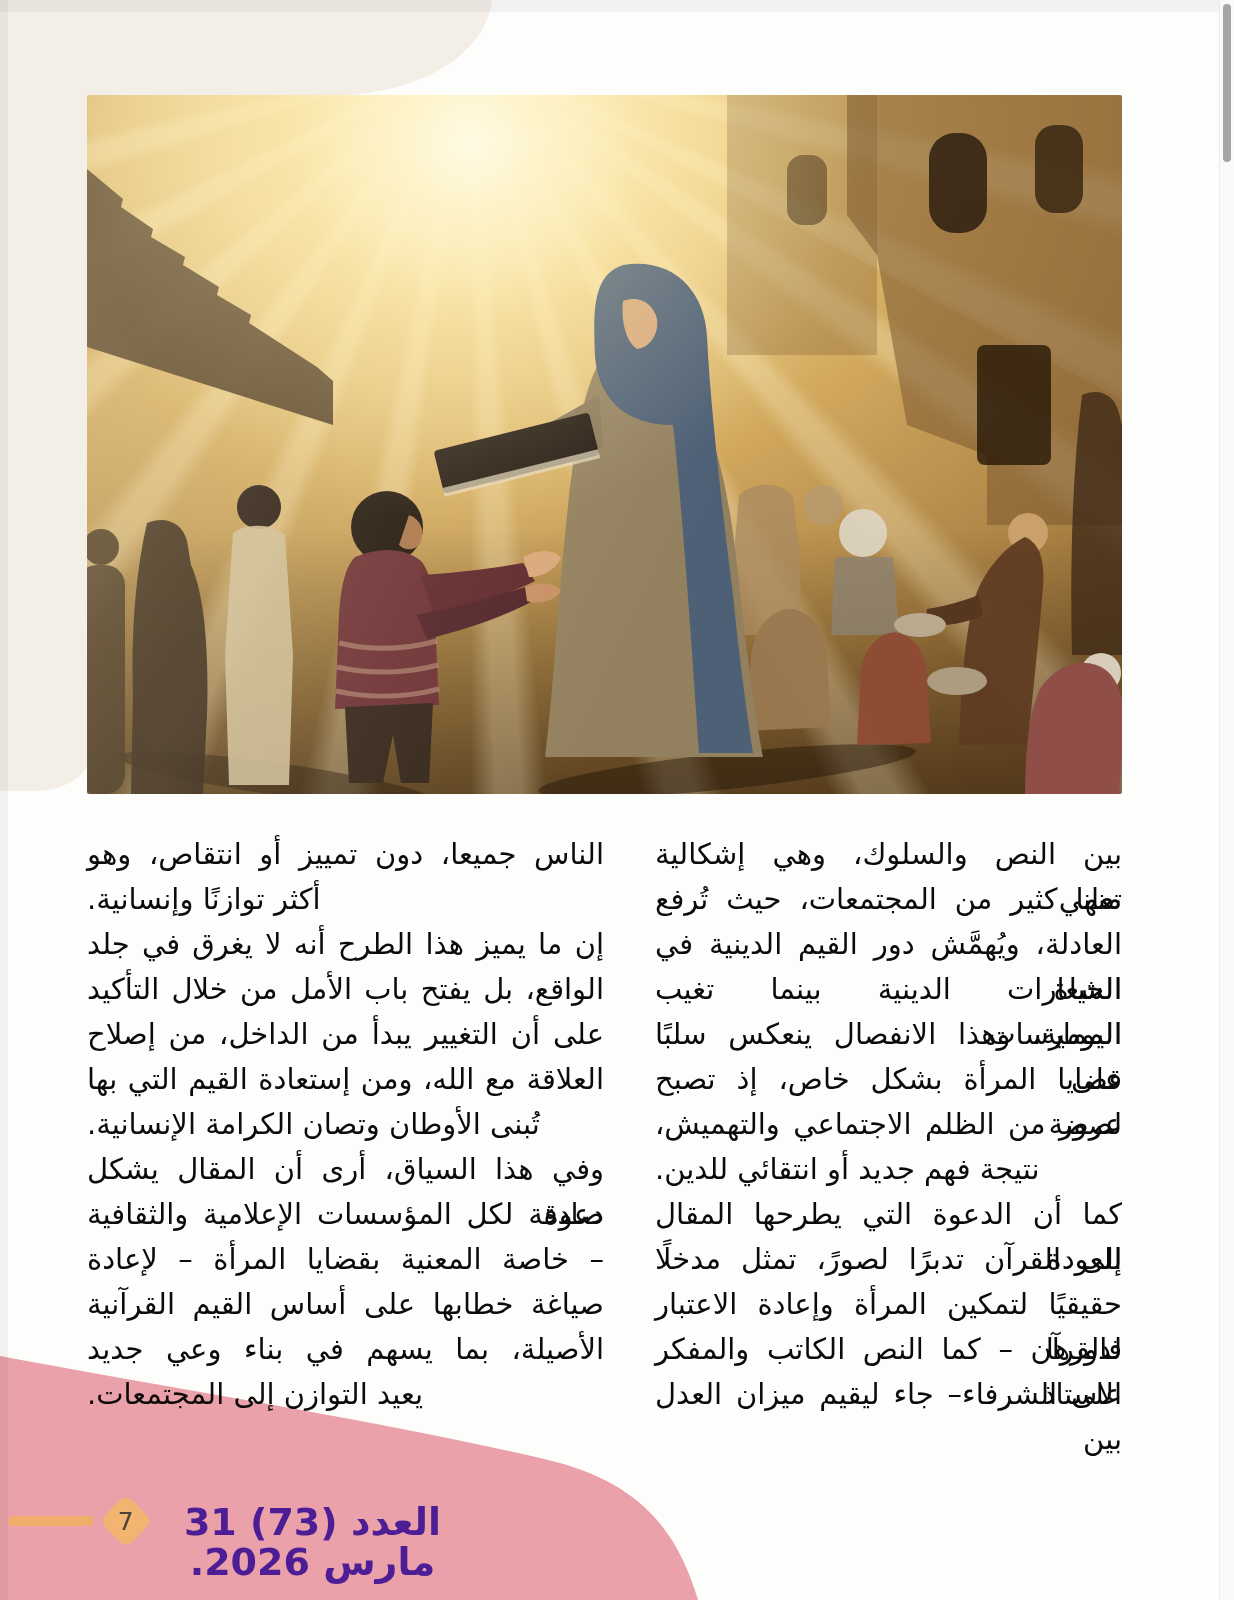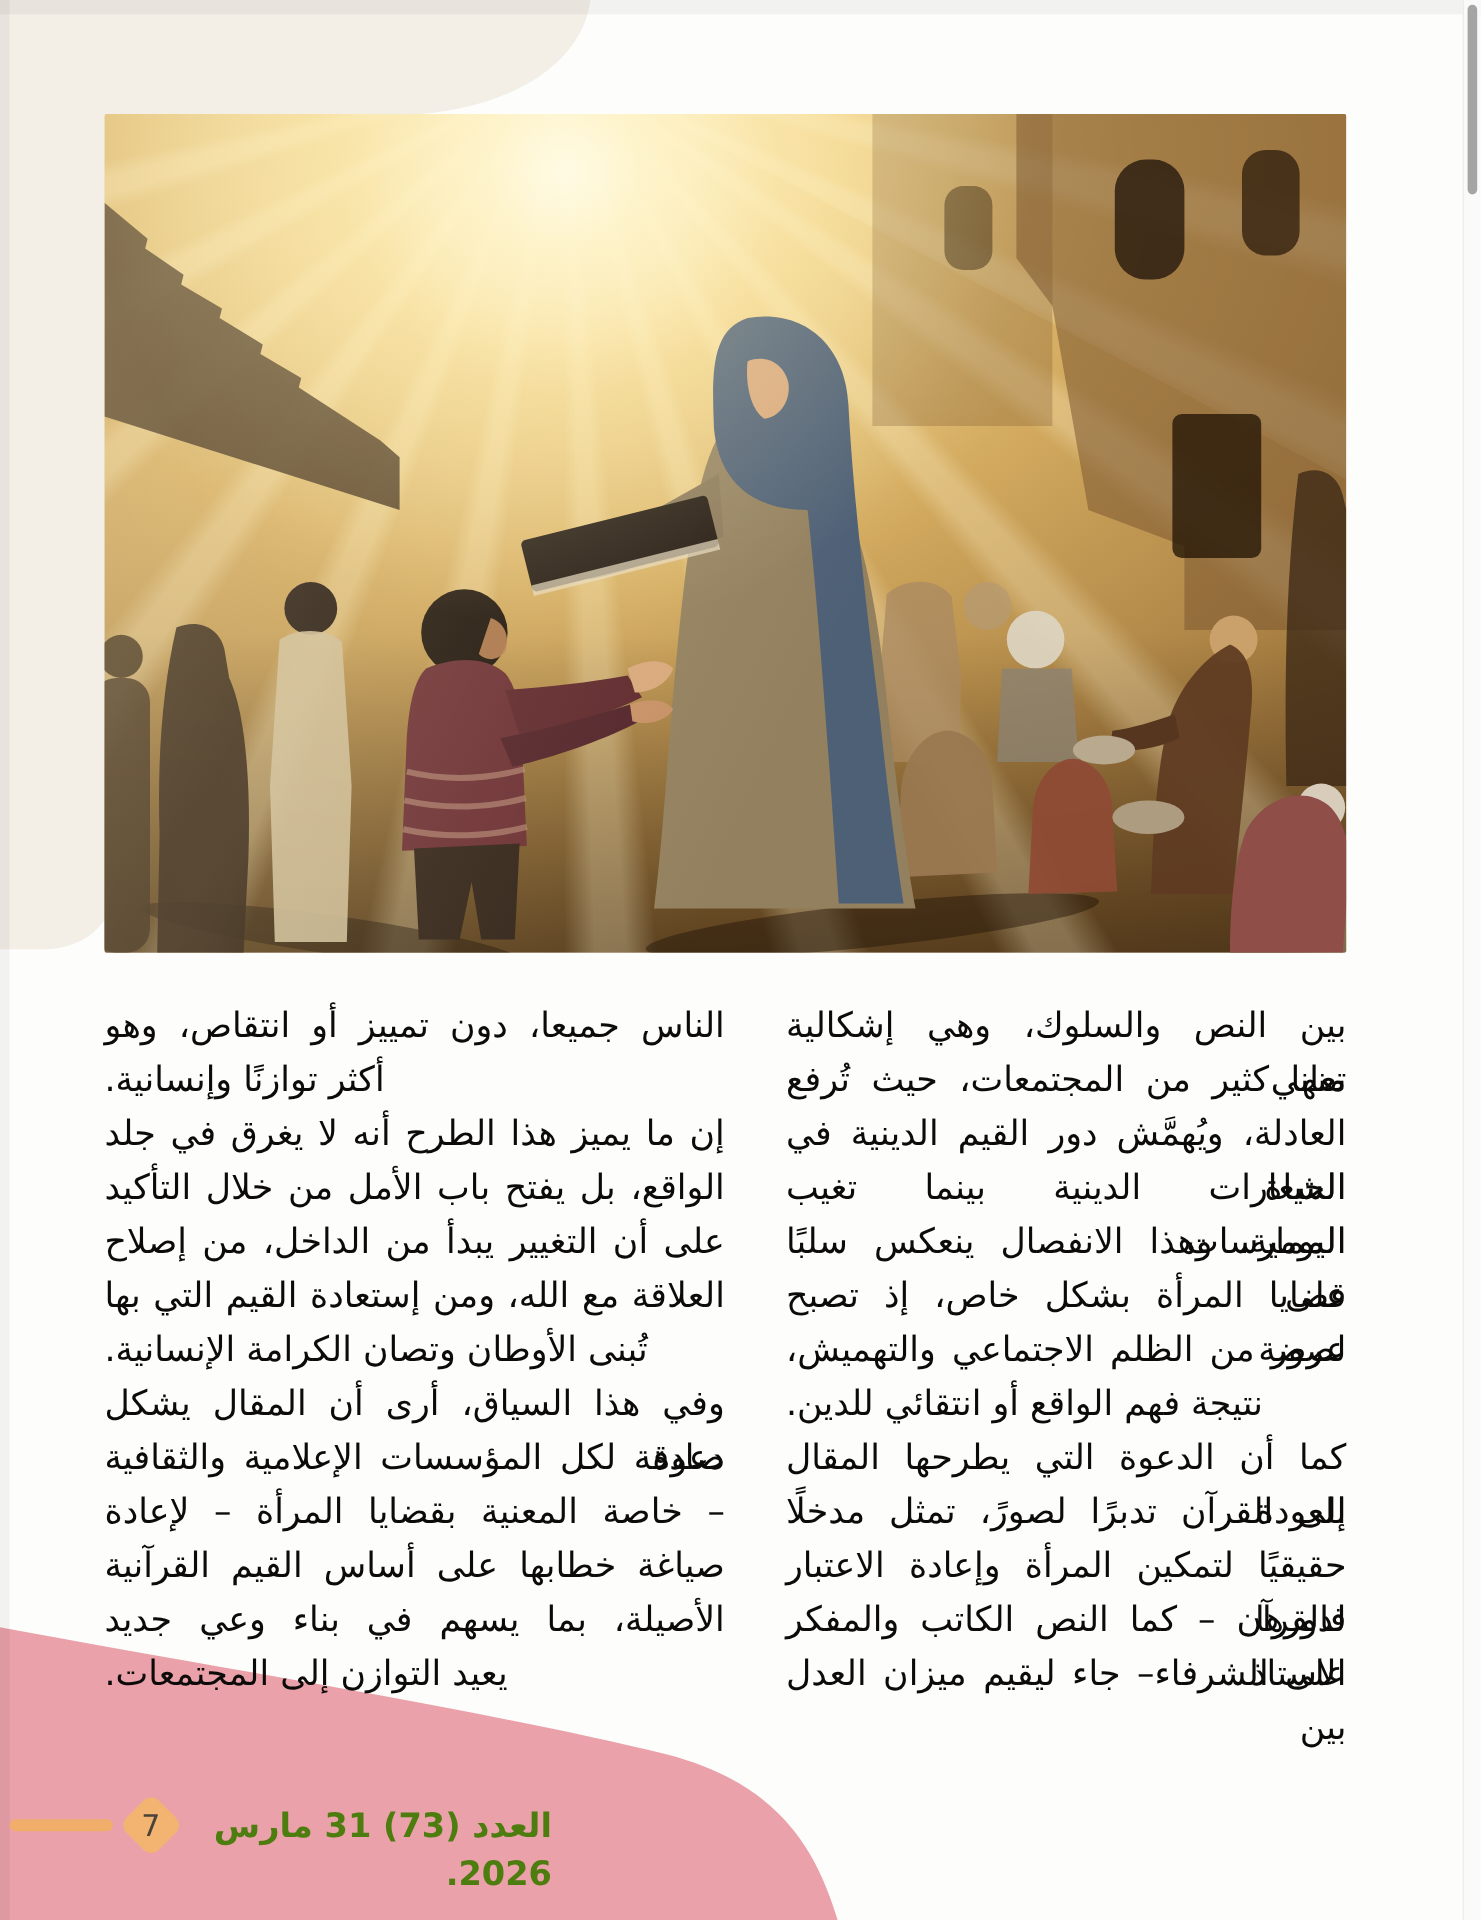--- a/index.html
+++ b/index.html
@@ -27,21 +27,21 @@
   .ln{height:45px;line-height:45px;font-size:29px;font-weight:normal;white-space:normal;}
   .ln.j{text-align:justify;text-align-last:justify;}
   .ln.end{text-align:left;}
 
   
   .footer-rule{position:absolute;left:8px;top:1516px;width:86px;height:10px;border-radius:5px;background:#f0ae6a;z-index:3;}
   .page-badge{position:absolute;left:107px;top:1502px;width:38px;height:38px;background:#f2b470;border-radius:9px;
     transform:rotate(45deg);z-index:3;display:flex;align-items:center;justify-content:center;}
   .badge-num{transform:rotate(-45deg);font-size:25px;color:#4a433b;font-weight:500;}
   .issue-line{position:absolute;left:165px;top:1502px;width:295px;height:40px;line-height:40px;z-index:3;
-    direction:rtl;font-size:28px;font-weight:600;color:#4d7c0f;}
+    direction:rtl;text-align:center;font-size:38px;font-weight:600;color:#4c1d95;}
 
   
   .edge-top{position:absolute;left:0;top:0;width:100%;height:12px;background:rgba(0,0,0,0.045);z-index:5;pointer-events:none;}
   .edge-left{position:absolute;left:0;top:0;width:8px;height:100%;background:rgba(0,0,0,0.045);z-index:5;pointer-events:none;}
   .scrollbar{position:absolute;right:0;top:0;width:14px;height:100%;background:#fafafa;border-left:1px solid #ececec;z-index:6;}
   .thumb{position:absolute;left:3px;top:4px;width:8px;height:158px;background:#a5a5a5;border-radius:4px;}
 </style>
 </head>
 <body>
 
@@ -126,21 +126,21 @@
   </div>
 
   <div class="col col-right">
     <div class="ln j">بين النص والسلوك، وهي إشكالية تعاني</div>
     <div class="ln j">منها كثير من المجتمعات، حيث تُرفع</div>
     <div class="ln j">العادلة، ويُهمَّش دور القيم الدينية في الحياة</div>
     <div class="ln j">الشعارات الدينية بينما تغيب الممارسات</div>
     <div class="ln j">اليومية. وهذا الانفصال ينعكس سلبًا على</div>
     <div class="ln j">قضايا المرأة بشكل خاص، إذ تصبح عرضة</div>
     <div class="ln j">لصور من الظلم الاجتماعي والتهميش،</div>
-    <div class="ln end">نتيجة فهم الواقع أو انتقائي للدين.</div>
+    <div class="ln end">نتيجة فهم جديد أو انتقائي للدين.</div>
     <div class="ln j">كما أن الدعوة التي يطرحها المقال للعودة</div>
     <div class="ln j">إلى القرآن تدبرًا لصورً، تمثل مدخلًا</div>
     <div class="ln j">حقيقيًا لتمكين المرأة وإعادة الاعتبار لدورها</div>
     <div class="ln j">فالقرآن – كما النص الكاتب والمفكر الاستاذ</div>
     <div class="ln j">على الشرفاء– جاء ليقيم ميزان العدل بين</div>
   </div>
 
   <div class="col col-left">
     <div class="ln j">الناس جميعا، دون تمييز أو انتقاص، وهو</div>
     <div class="ln end">أكثر توازنًا وإنسانية.</div>

